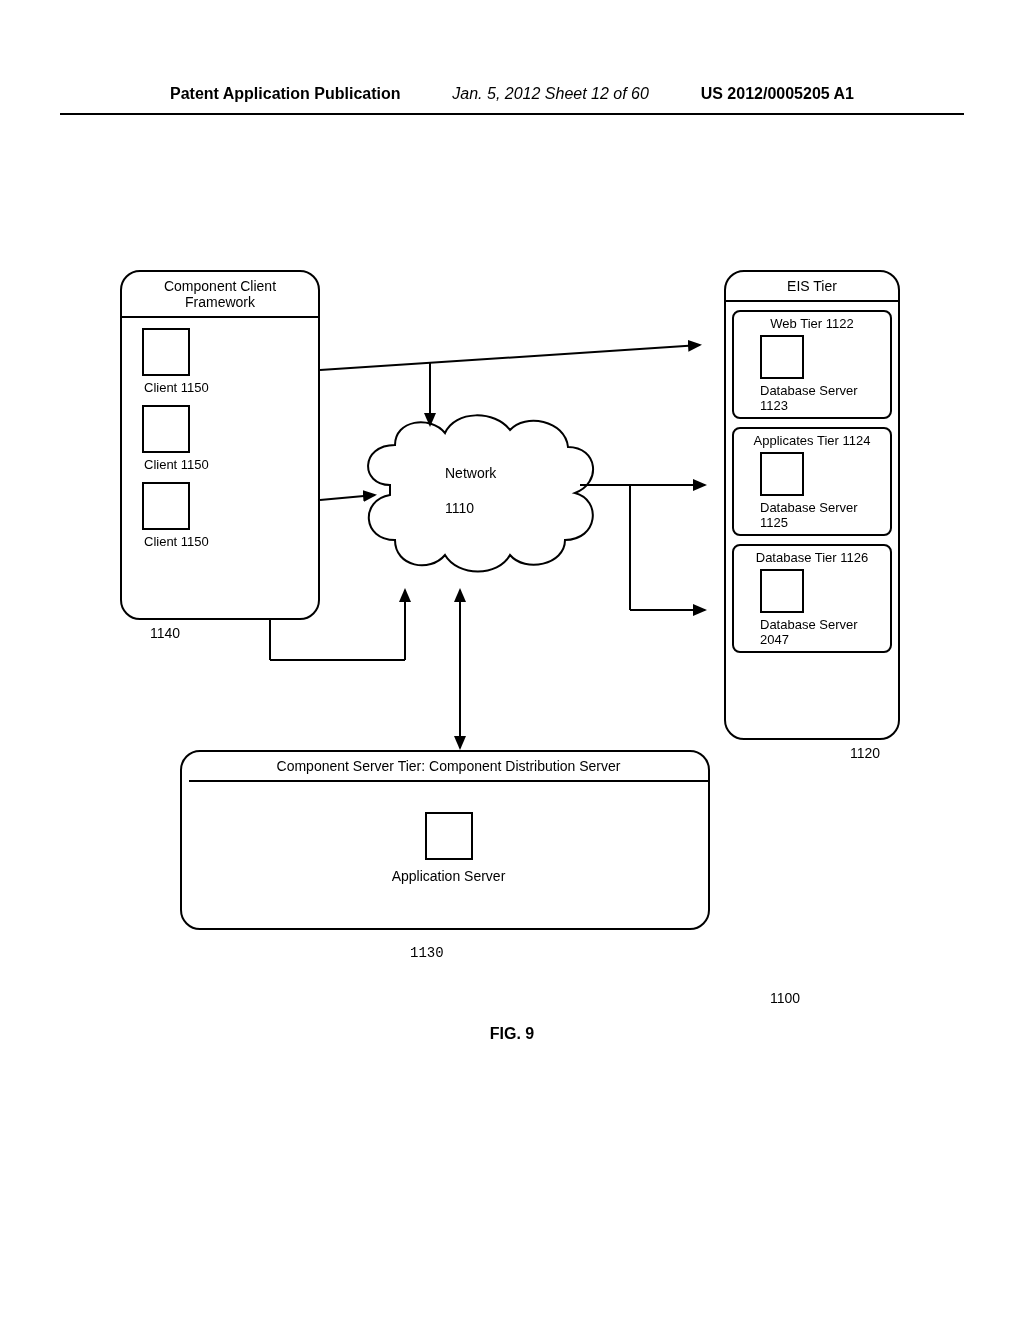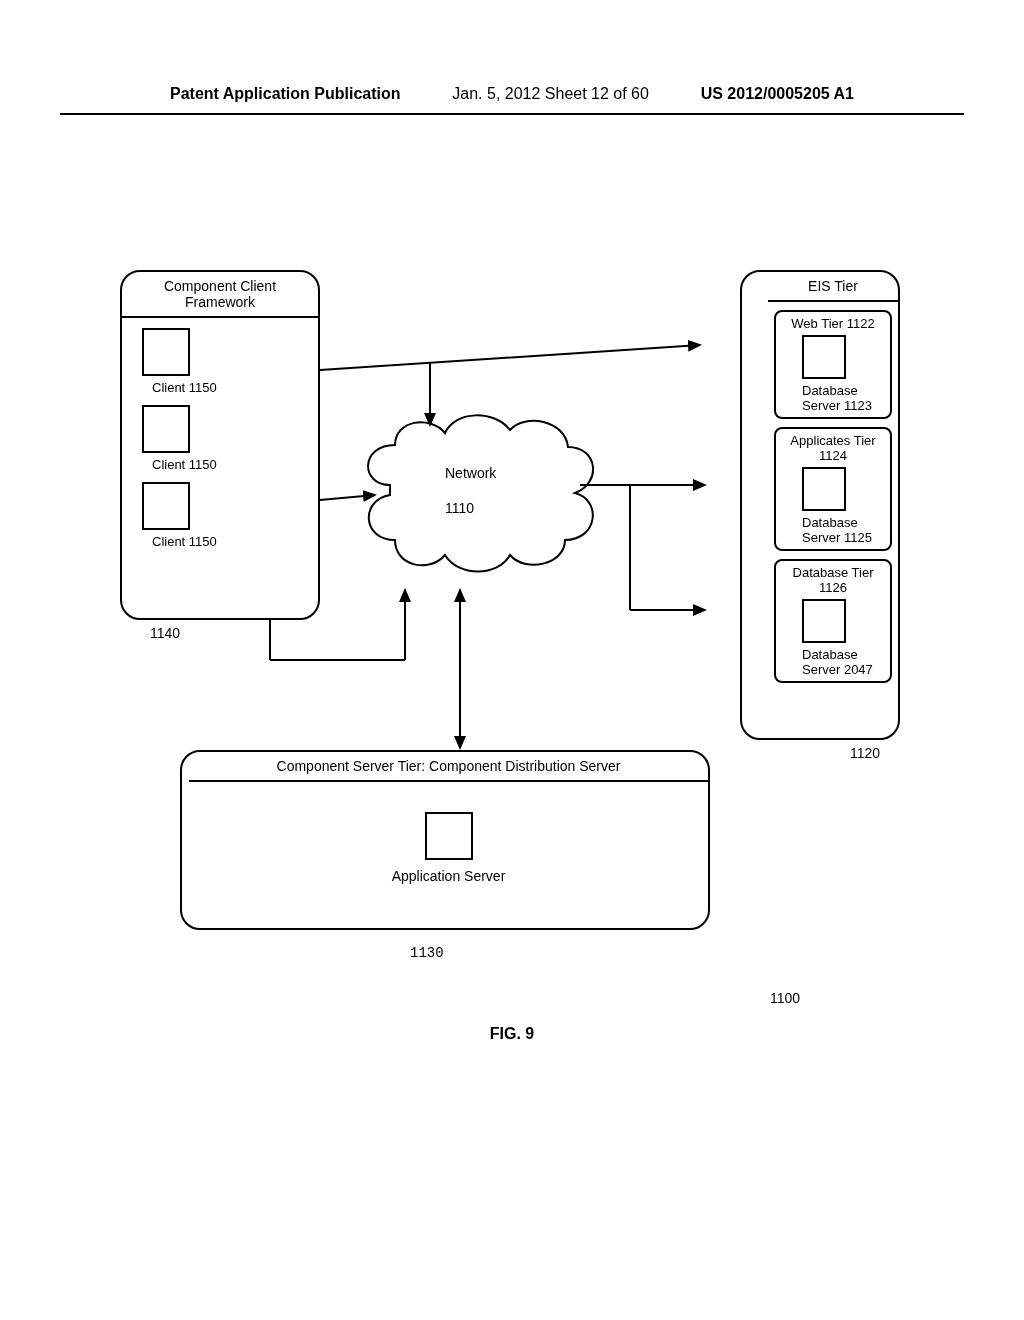--- a/index.html
+++ b/index.html
@@ -1,30 +1,30 @@
 <!DOCTYPE html>
 <html><head>
   <meta charset="utf-8">
   <style>
     * { box-sizing: border-box; margin: 0; padding: 0; }
     body { font-family: Arial, sans-serif; background: #fff; width: 1024px; height: 1320px; position: relative; }
     .header { display: flex; justify-content: space-between; padding: 85px 110px 10px 110px; font-size: 16px; border-bottom: 2px solid #000; margin: 0 60px; gap: 13px; }
     .header-left { font-weight: bold; }
-    .header-center { font-weight: normal; }
+    .header-center { font-weight: normal; font-style: italic; }
     .header-right { font-weight: bold; }
     .diagram-container { position: absolute; top: 270px; left: 120px; width: 780px; height: 730px; }
     .tier-box { position: absolute; border: 2px solid #000; border-radius: 20px; background: #fff; }
     .tier-header { text-align: center; font-size: 14px; padding: 6px; border-bottom: 2px solid #000; }
     .client-framework { left: 0; top: 0; width: 200px; height: 350px; }
     .client-framework .tier-header { border-bottom: 2px solid #000; }
     .client-item { margin: 10px 20px; }
     .client-box { width: 48px; height: 48px; border: 2px solid #000; margin-bottom: 4px; }
-    .client-label { font-size: 13px; margin-left: 10px; }
+    .client-label { font-size: 13px; margin-left: 2px; }
     
-    .eis-tier { right: 0; top: 0; width: 160px; height: 470px; padding-left: 26px; }
+    .eis-tier { right: 0; top: 0; width: 176px; height: 470px; }
     .sub-tier { margin: 8px 6px; border: 2px solid #000; border-radius: 8px; padding: 4px 6px 4px 6px; position: relative; }
     .sub-tier-title { text-align: center; font-size: 13px; margin-bottom: 4px; }
     .sub-tier-box { width: 44px; height: 44px; border: 2px solid #000; margin: 4px auto 4px 20px; }
     .sub-tier-label { font-size: 13px; text-align: left; margin-left: 20px; }
     
     .component-tier { left: 60px; top: 480px; width: 530px; height: 180px; padding-left: 7px; }
     .component-tier .tier-header { border-bottom: 2px solid #000; }
     .app-server-box { width: 48px; height: 48px; border: 2px solid #000; margin: 30px auto 8px auto; }
     .app-server-label { text-align: center; font-size: 14px; }
     .cloud-text { position: absolute; left: 325px; top: 195px; text-align: center; font-size: 14px; }

